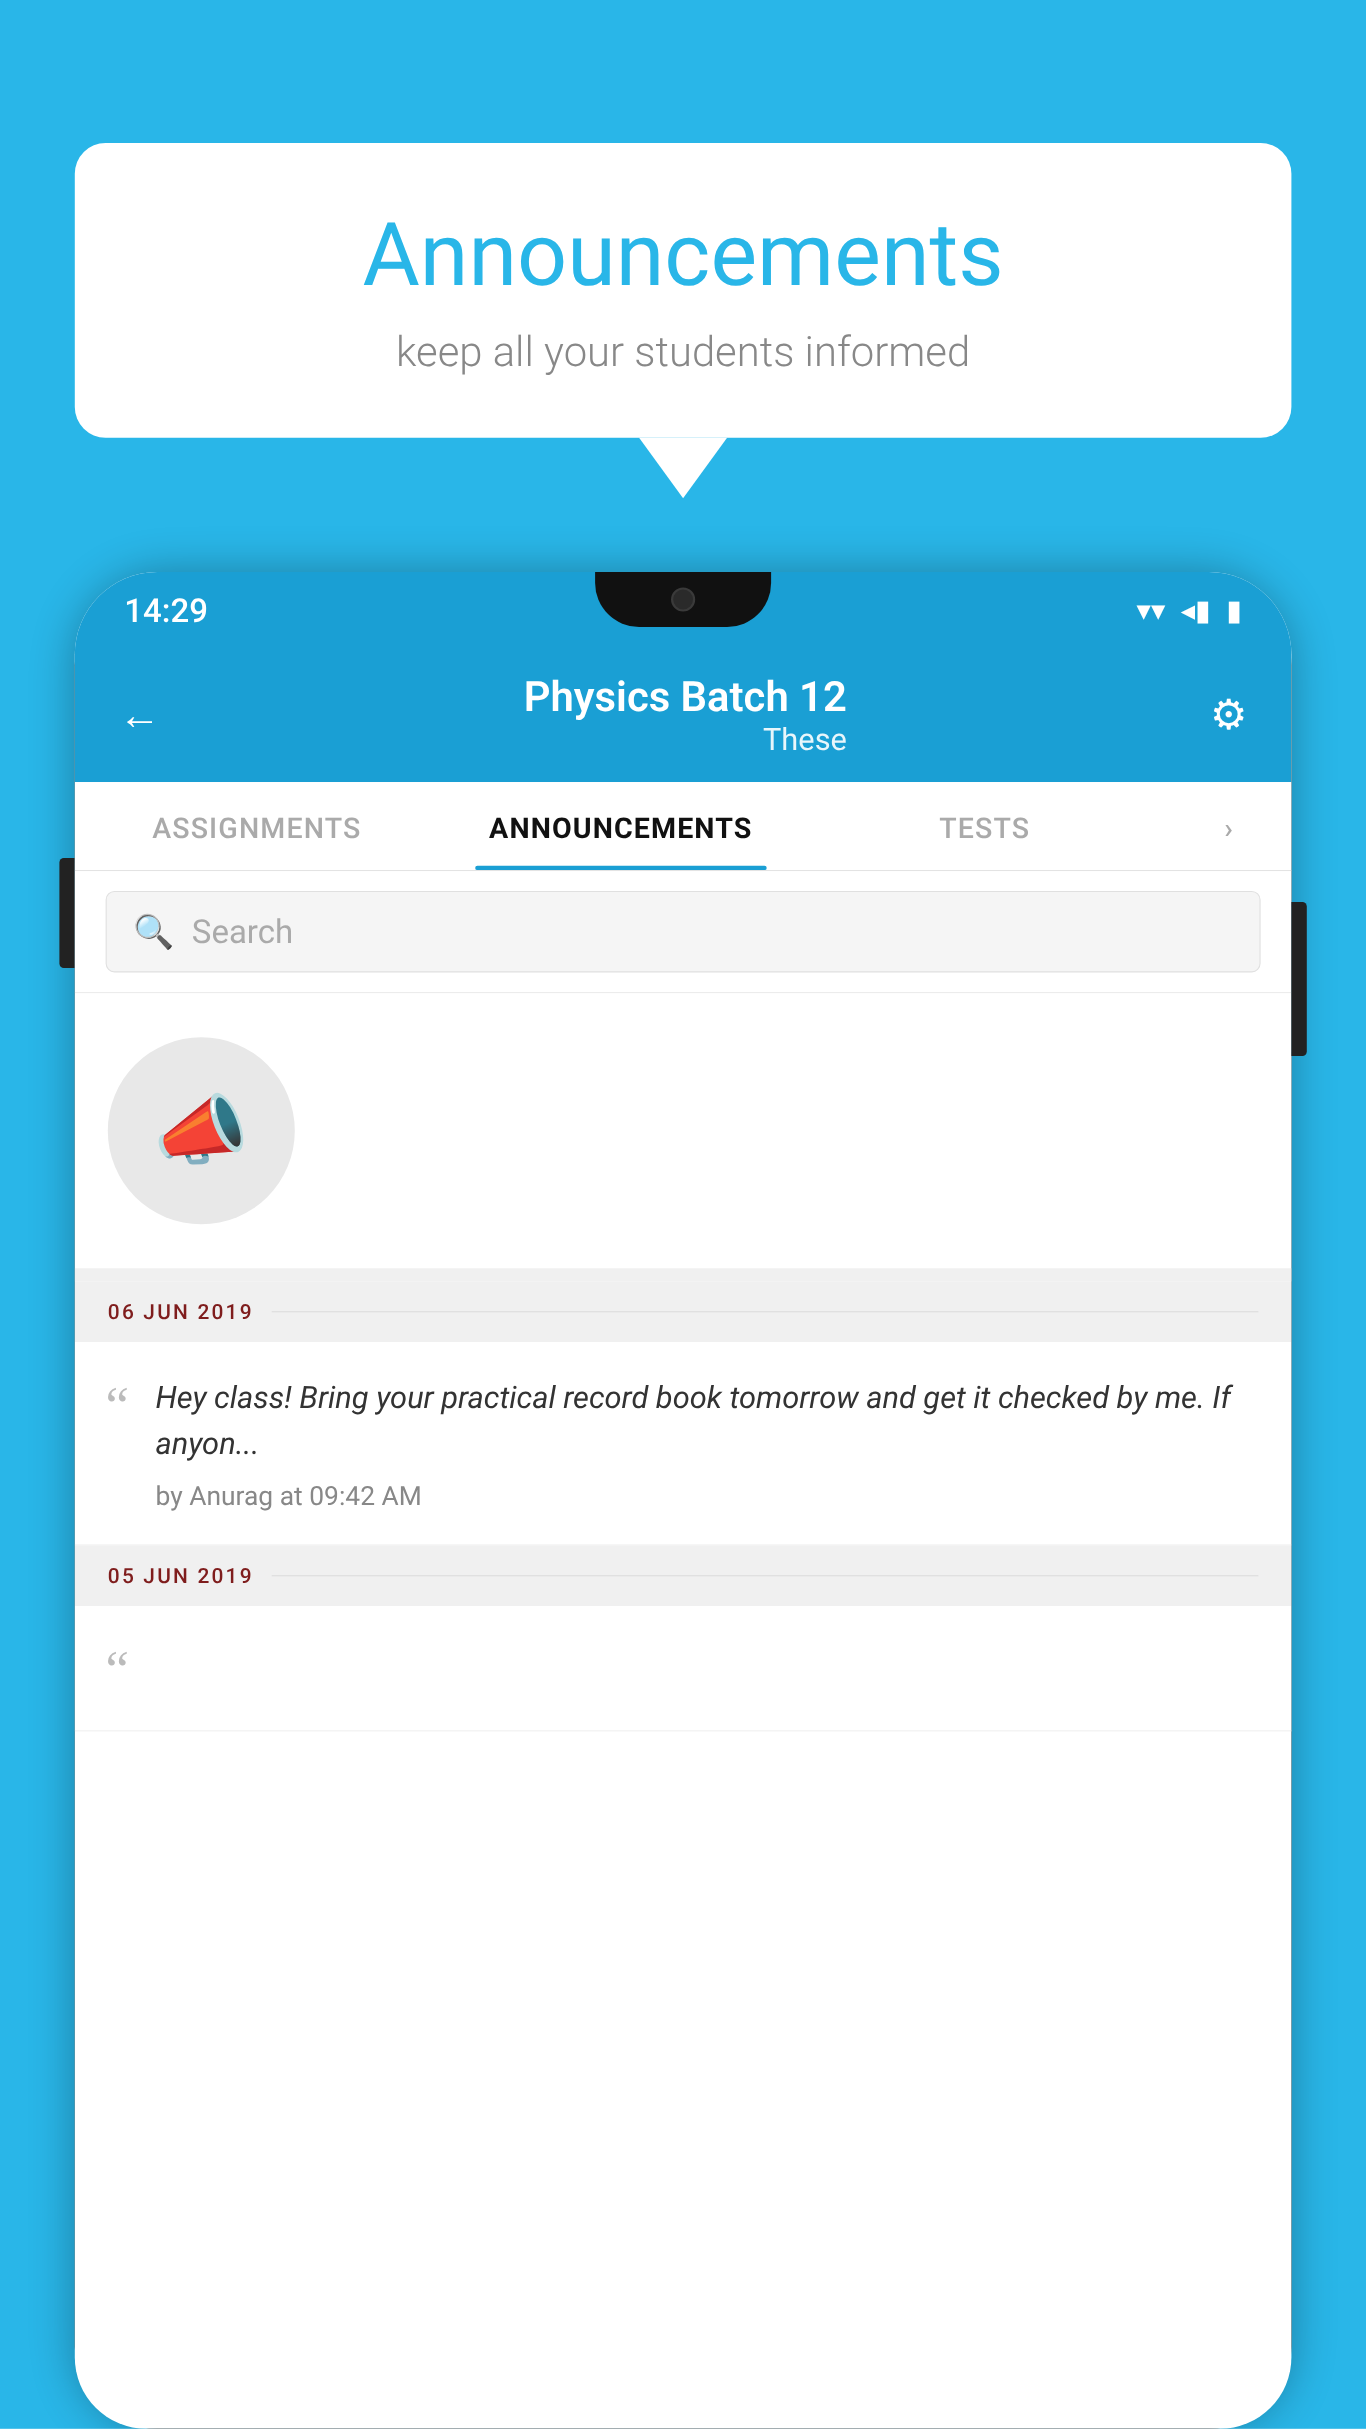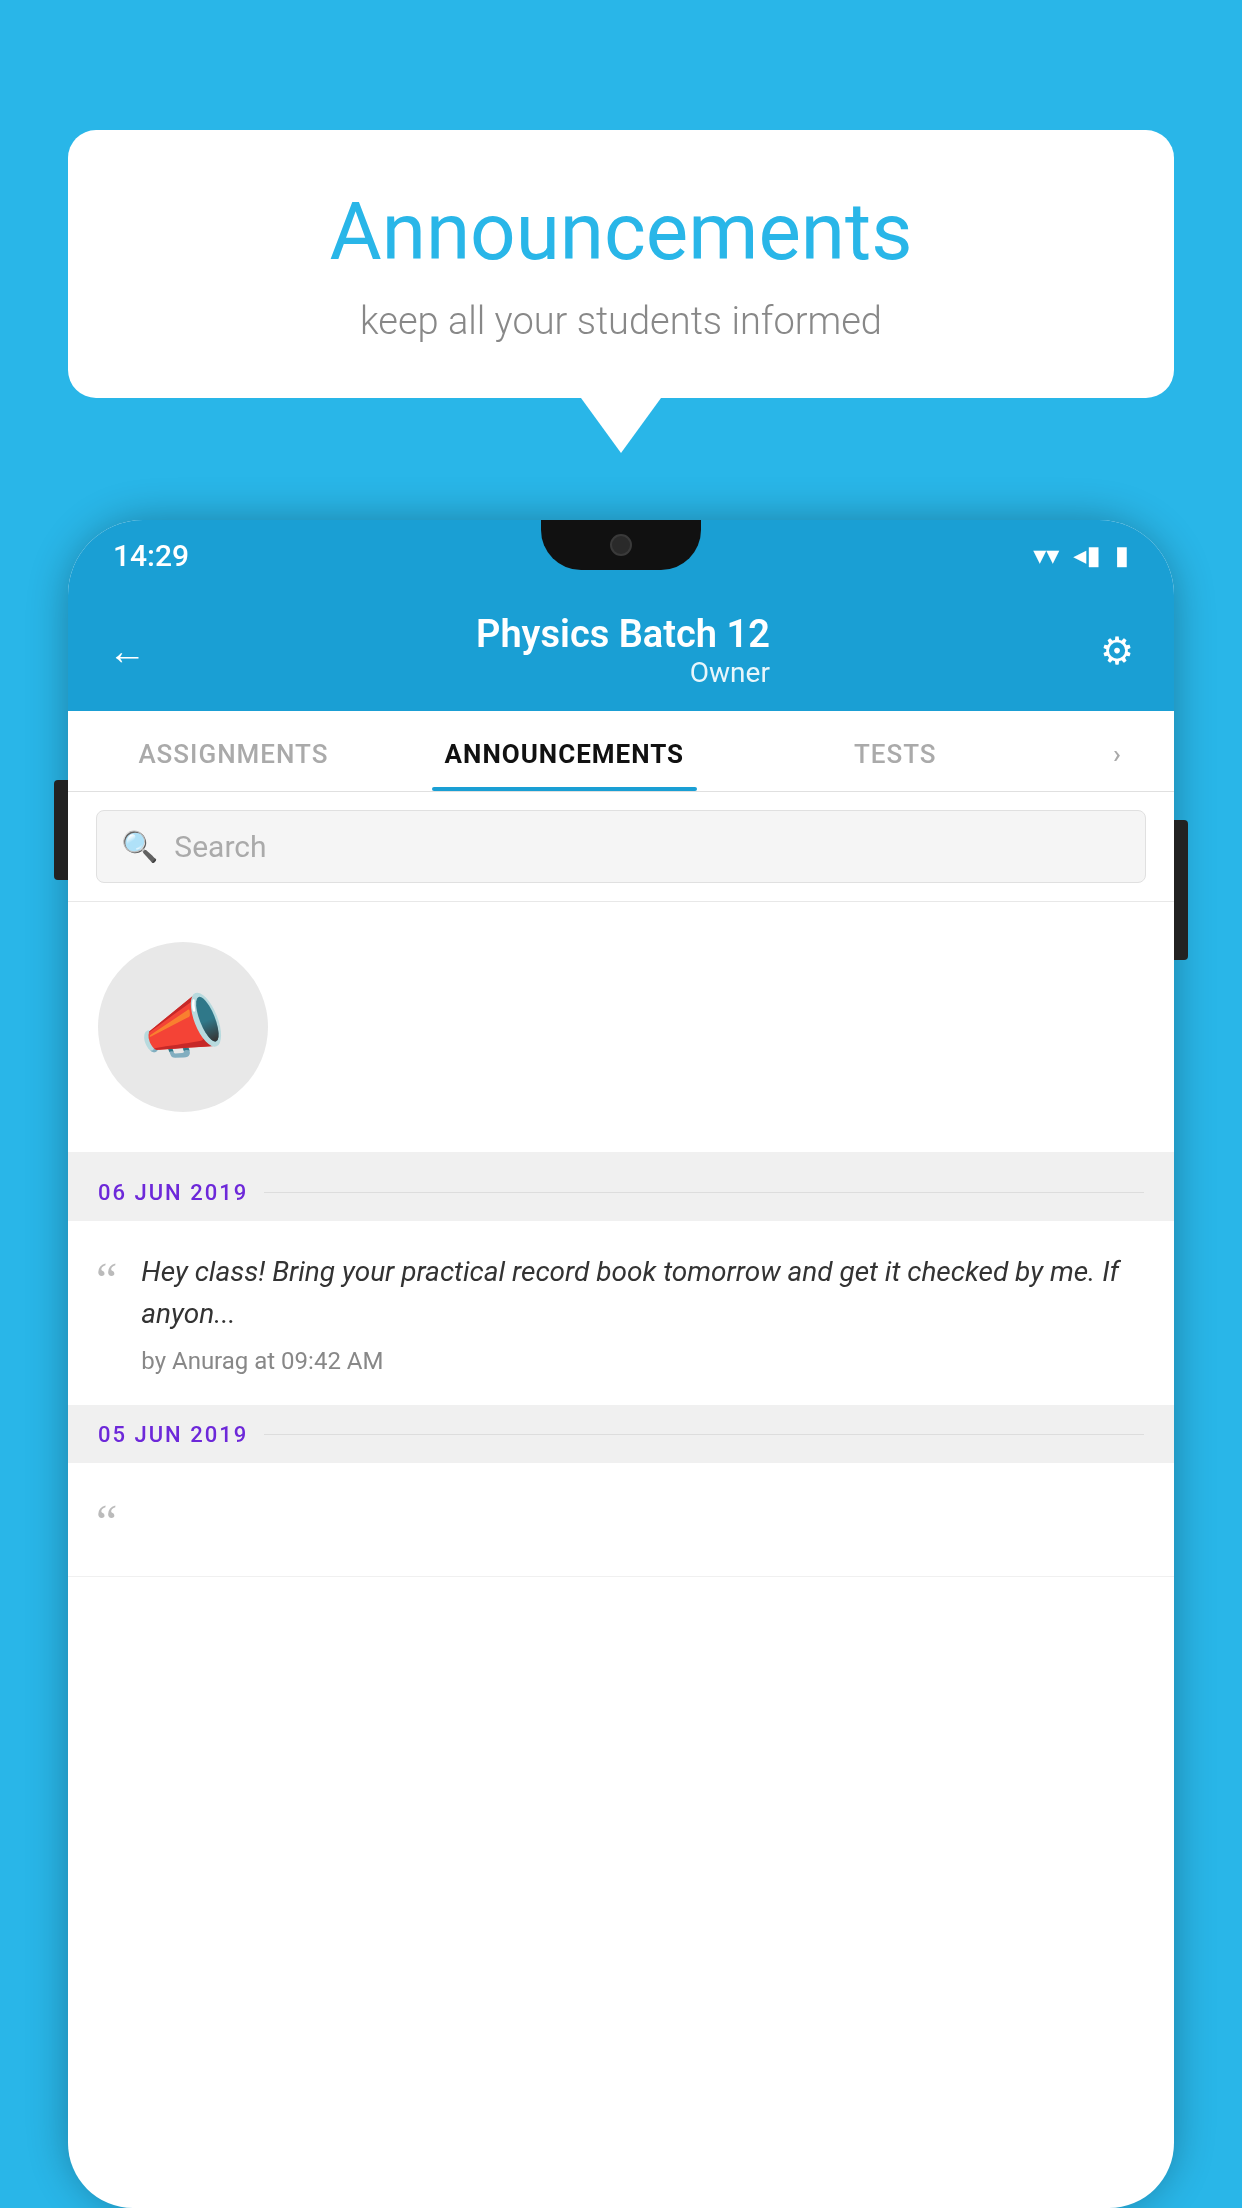--- a/index.html
+++ b/index.html
@@ -269,22 +269,22 @@
 
     
     .date-divider {
       background: #f0f0f0;
       padding: 16px 30px;
       display: flex;
       align-items: center;
       gap: 16px;
     }
     .date-text {
-      color: #6d28d9;
-      font-size: 22px;
+      color: #7f1d1d;
+      font-size: 19px;
       font-weight: 500;
       letter-spacing: 2px;
     }
     .date-line {
       flex: 1;
       height: 1px;
       background: #ddd;
     }
 
     
@@ -345,21 +345,21 @@
           <span class="wifi-icon">▾▾</span>
           <span class="signal-icon">◂▮</span>
           <span class="battery-icon">▮</span>
         </div>
       </div>
 
       <div class="app-header">
         <span class="back-arrow">←</span>
         <div class="header-title-group">
           <div class="header-title">Physics Batch 12</div>
-          <div class="header-subtitle">Owner</div>
+          <div class="header-subtitle">These</div>
         </div>
         <span class="gear-icon">⚙</span>
       </div>
 
       <div class="tabs-bar">
         <div class="tab-item">
           <span>ASSIGNMENTS</span>
         </div>
         <div class="tab-item active">
           <span>ANNOUNCEMENTS</span>

